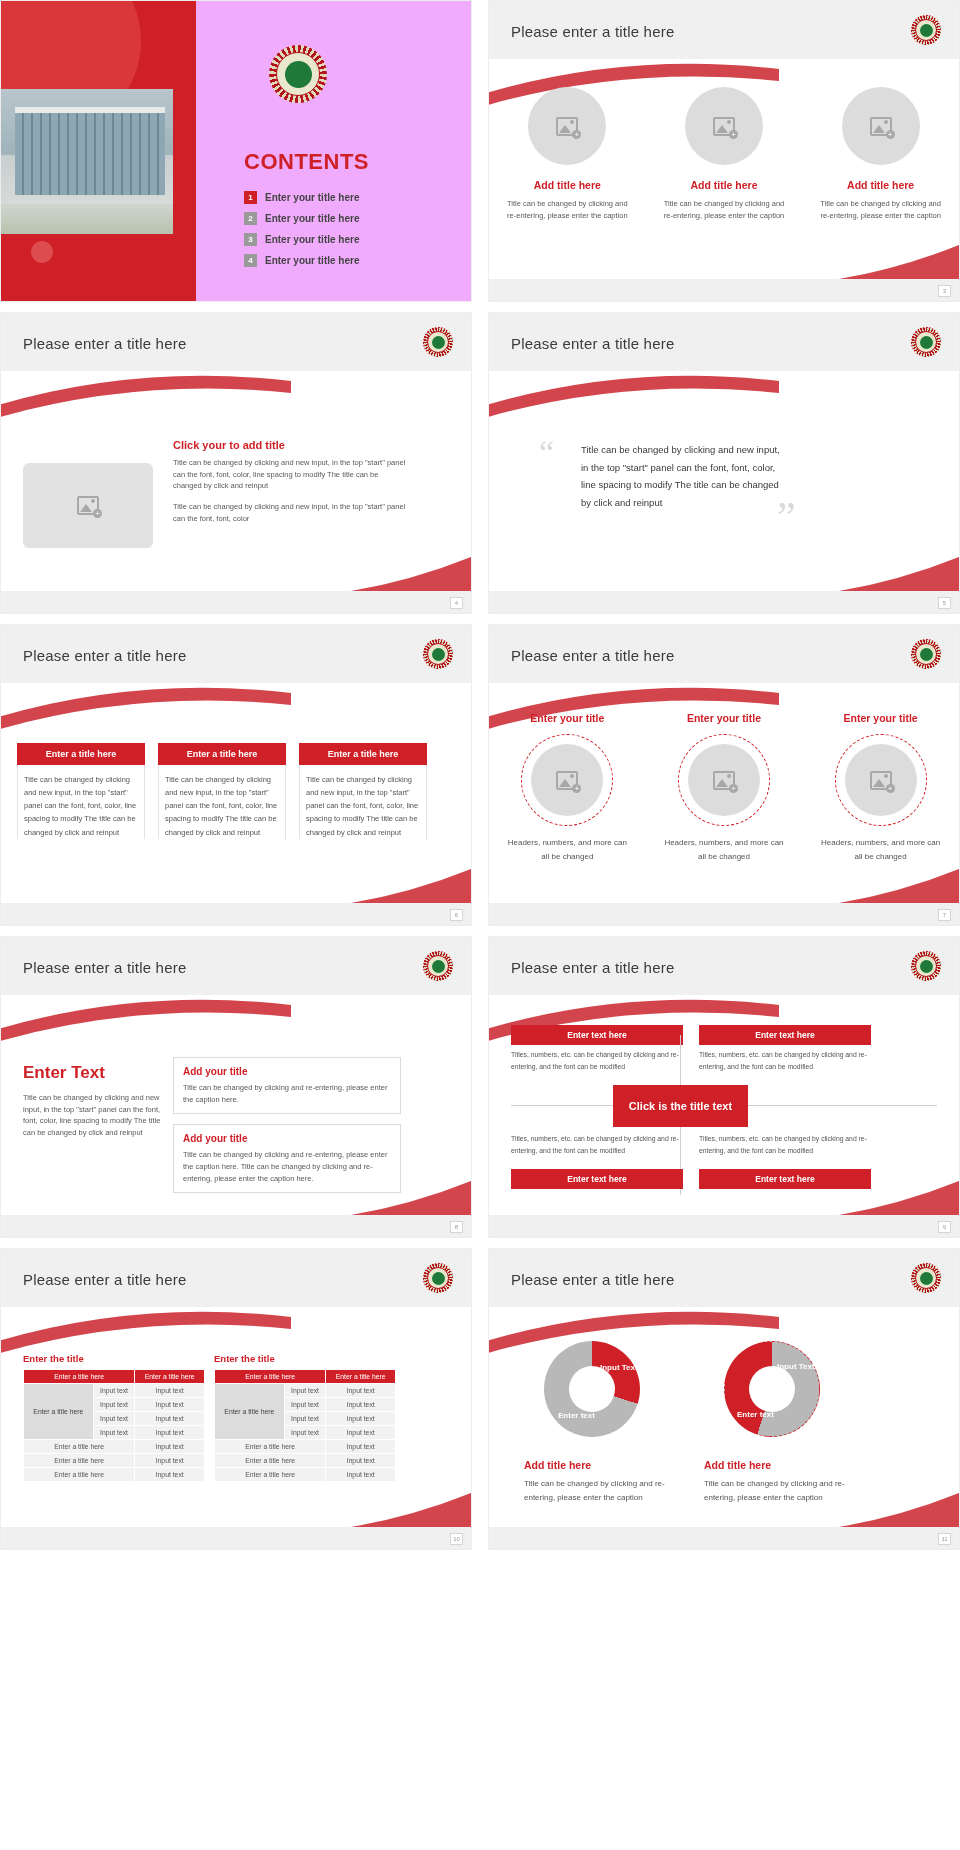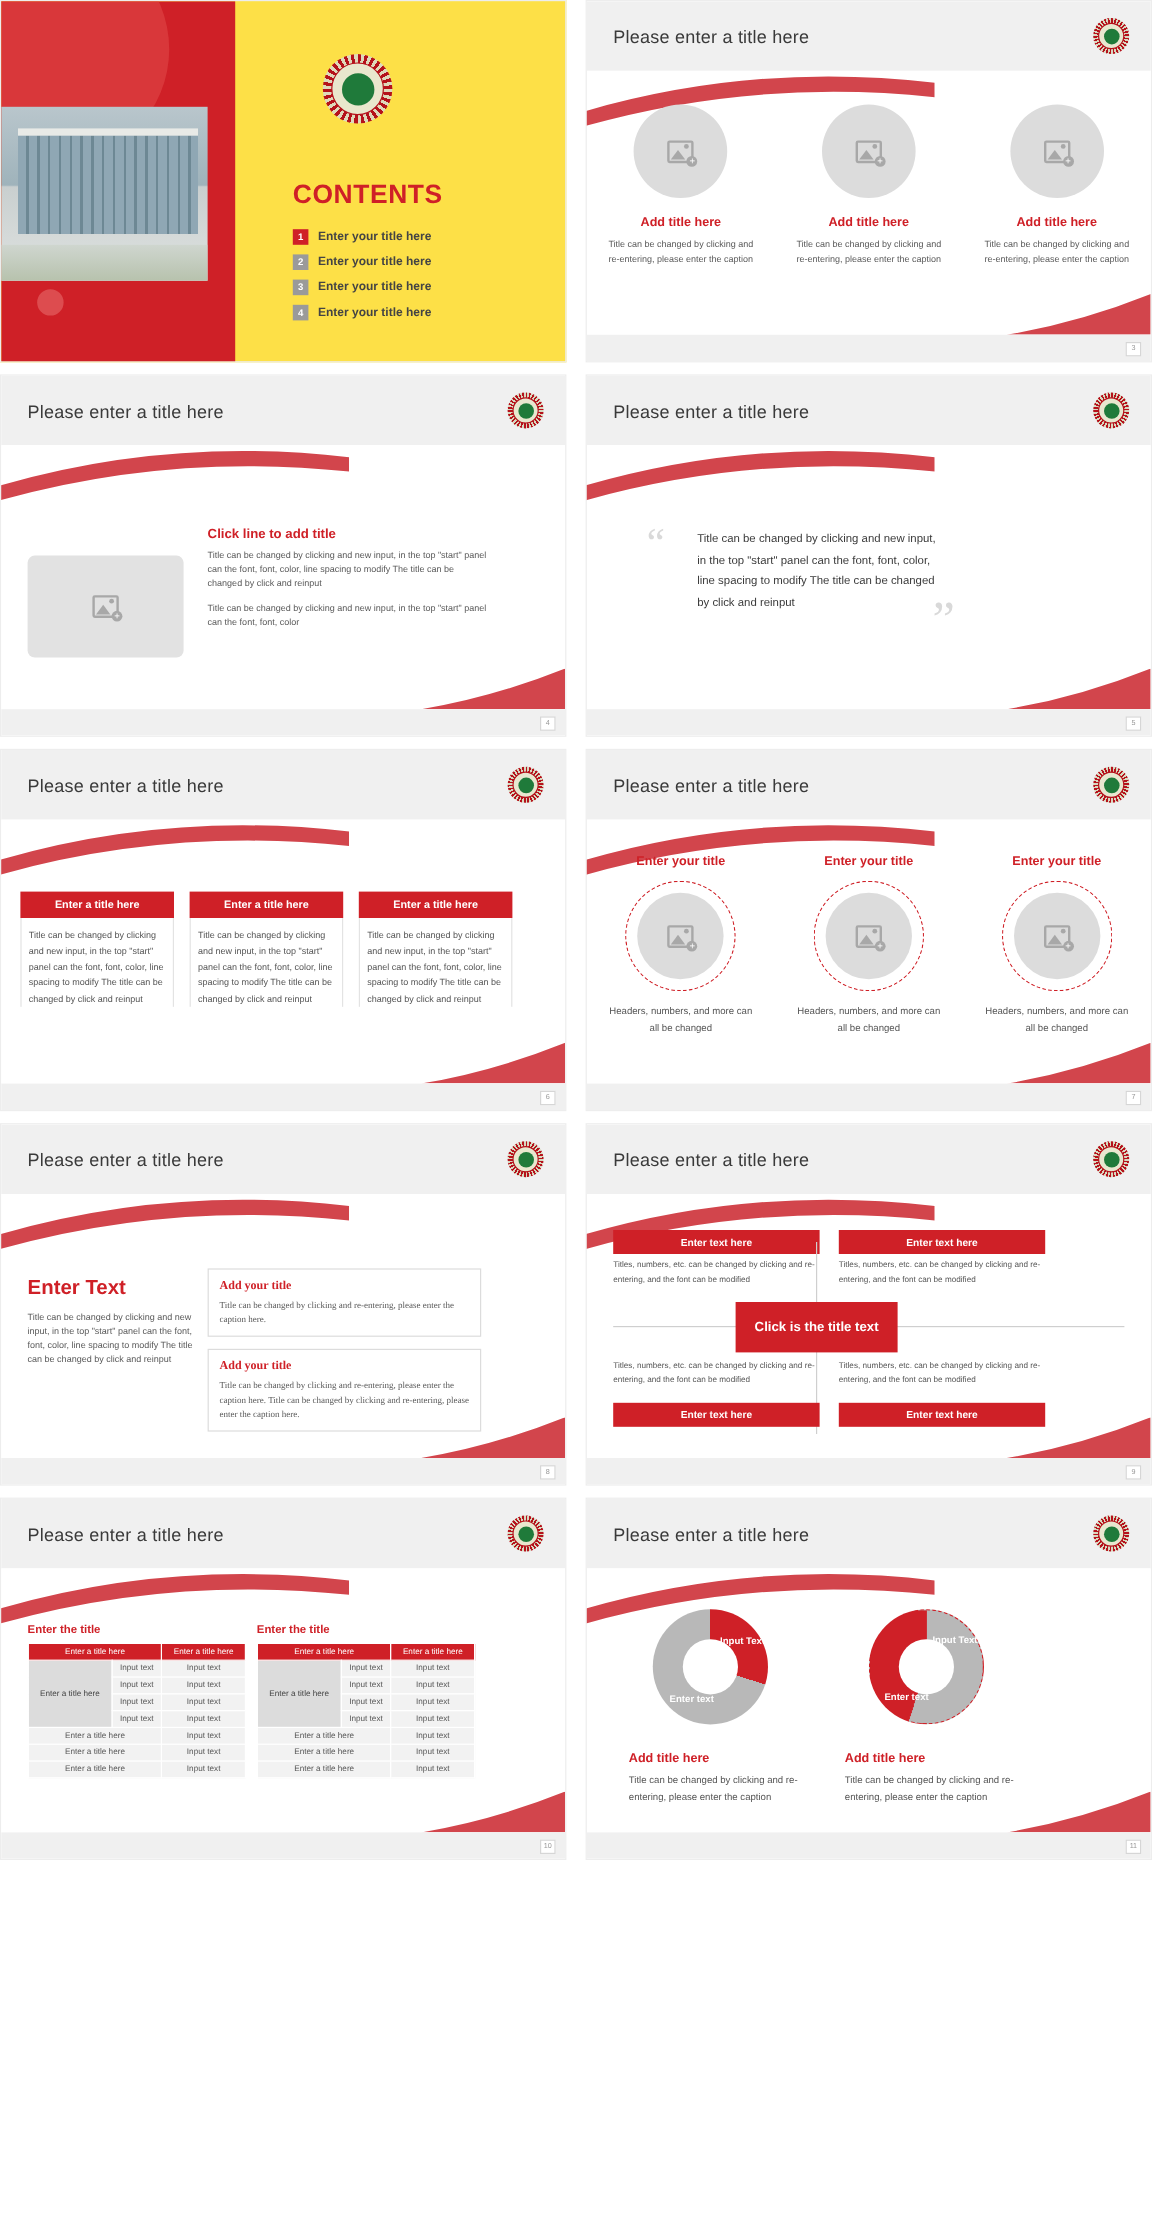--- a/index.html
+++ b/index.html
@@ -95,21 +95,21 @@
     width: 22px; height: 22px; border-radius: 50%;
     background: #e8e7cf;
     border: 1px solid #b5121b;
     display:flex;align-items:center;justify-content:center;
   }
   .seal .core {
     width: 13px; height: 13px; border-radius: 50%;
     background: #1f7a3a;
   }
   
-  .cover { background: #fde047; }
+  .cover { background: #f0abfc; }
   .cover .redblock {
     position: absolute; left: 0; top: 0;
     width: 195px; height: 302px;
     background: #cf2027;
   }
   .cover .redcircle {
     position: absolute;
     left: -50px; top: -55px;
     width: 190px; height: 190px;
     border-radius: 50%;
@@ -231,21 +231,21 @@
     width: 92px; height: 92px; margin: 0 auto; border-radius: 50%;
     border: 1px dashed #cf2027;
     display:flex;align-items:center;justify-content:center;
   }
   .s6-dash .ph-circle { width: 72px; height: 72px; }
   .s6-col p { font-size: 8px; line-height:1.7; color:#555; margin-top: 10px; }
 
   
   .s7-left { position:absolute; left: 22px; top: 126px; width: 140px; }
   .s7-left h2 { color:#cf2027; font-size: 17px; font-weight:bold; margin-bottom: 9px; }
-  .s7-right { position:absolute; left: 172px; top: 120px; width: 228px; font-family: Liberation Serif, serif; }
+  .s7-right { position:absolute; left: 172px; top: 120px; width: 228px; }
   .s7-card { border: 1px solid #dcdcdc; padding: 8px 9px; margin-bottom: 10px; }
   .s7-card h4 { color:#cf2027; font-size: 10px; font-weight:bold; margin-bottom: 5px; }
 
   
   .s8 .m-head {
     position:absolute; background:#cf2027; color:#fff; font-size: 8.5px;
     font-weight:bold; text-align:center; padding: 5px 0; width: 172px;
   }
   .s8 .m-cell {
     position:absolute; width: 172px; font-size: 6.8px; line-height:1.7; color:#555;
@@ -404,21 +404,21 @@
     </div>
     <div class="s3-img ph-rect">
         <span class="ph-ico">
           <span class="frame"></span>
           <span class="mtn"></span>
           <span class="sun"></span>
           <span class="plus">+</span>
         </span>
       </div>
     <div class="s3-txt">
-      <h3 class="red-h">Click line to add title</h3>
+      <h3 class="red-h">Click your to add title</h3>
       <p class="smalltxt">Title can be changed by clicking and new input, in the top "start" panel can the font, font, color, line spacing to modify The title can be changed by click and reinput</p>
       <p class="smalltxt" style="margin-top:9px">Title can be changed by clicking and new input, in the top "start" panel can the font, font, color</p>
     </div>
     <div class="corner-br">
       <svg width="120" height="34">
           <path d="M120 0 L120 34 L0 34 Q60 24 120 0 Z" fill="#d2454c"></path>
         </svg>
     </div>
     <div class="footbar"></div>
     <div class="pagenum">4</div>

